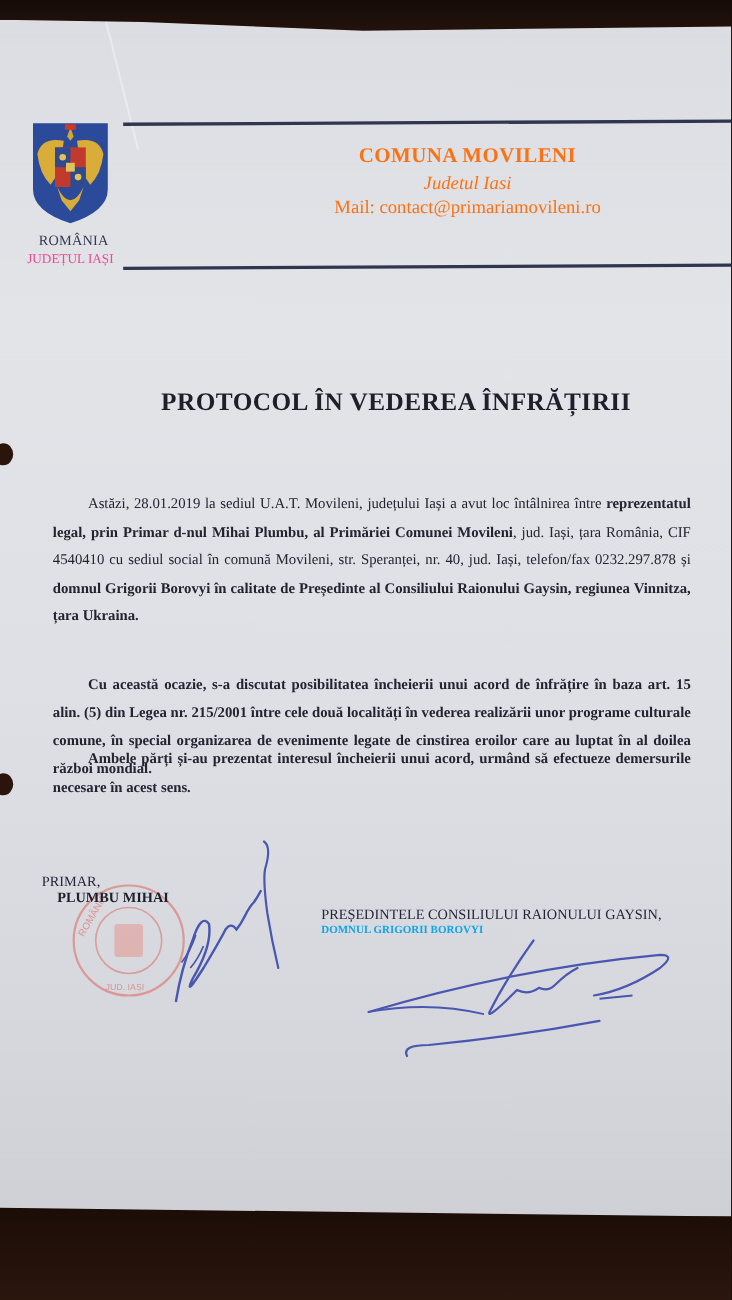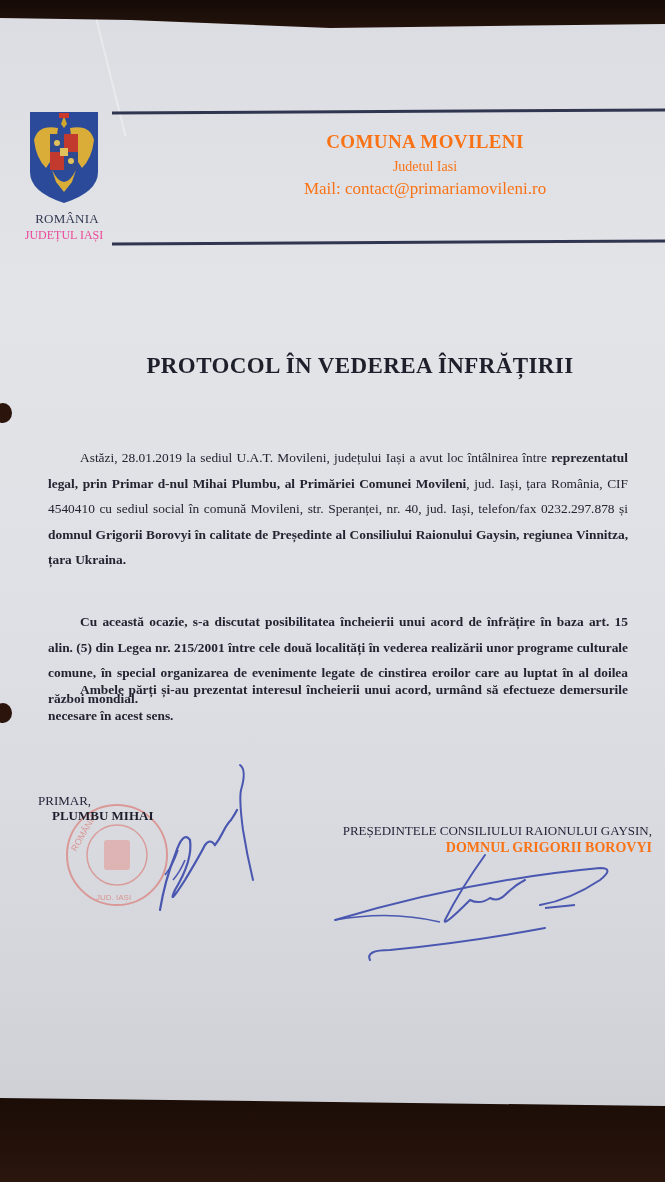--- a/index.html
+++ b/index.html
@@ -52,21 +52,21 @@
     .rule {
       position: absolute; height: 3px; background: #303650;
     }
     .rule.top { left: 112px; top: 110px; width: 553px; transform: rotate(-0.3deg); }
     .rule.bottom { left: 112px; top: 241px; width: 553px; transform: rotate(-0.3deg); }
     .letterhead {
       position: absolute; left: 240px; top: 128px; width: 370px;
       text-align: center; color: #f97316;
     }
     .letterhead .org { font-size: 19px; font-weight: bold; letter-spacing: 0.4px; line-height: 28px; }
-    .letterhead .line { font-size: 14px; line-height: 21px; }
+    .letterhead .line { font-size: 17px; line-height: 21px; font-style: italic; }
     .letterhead .mail { font-size: 17px; line-height: 23px; }
 
     
     .doc-title {
       position: absolute; left: 100px; top: 353px; width: 520px;
       text-align: center; font-size: 23px; font-weight: bold; color: #1d1f2b;
       letter-spacing: 0.4px;
     }
     
     .body-text {
@@ -80,26 +80,26 @@
     .p3 { top: 677px; text-indent: 32px; font-weight: bold; }
 
     
     .sig-left-role {
       position: absolute; left: 38px; top: 793px; font-size: 13px; color: #23263a;
     }
     .sig-left-name {
       position: absolute; left: 52px; top: 808px; font-size: 13px; font-weight: bold; color: #1c1e2c;
     }
     .sig-right-role {
-      position: absolute; left: 292px; top: 823px; width: 360px; text-align: right;
+      position: absolute; left: 292px; top: 823px; width: 360px; 
       font-size: 13px; color: #23263a;
     }
     .sig-right-name {
-      position: absolute; left: 292px; top: 840px; width: 360px; text-align: right;
-      font-size: 14px; font-weight: bold; color: #f97316;
+      position: absolute; left: 292px; top: 840px; width: 360px; 
+      font-size: 10px; font-weight: bold; color: #0ea5e9;
     }
     .stamp {
       position: absolute; left: 62px; top: 800px; width: 110px; height: 110px;
     }
     .signature-left { position: absolute; left: 145px; top: 760px; width: 120px; height: 170px; }
     .signature-right { position: absolute; left: 330px; top: 850px; width: 300px; height: 120px; }
   </style>
 </head>
 <body>
 

